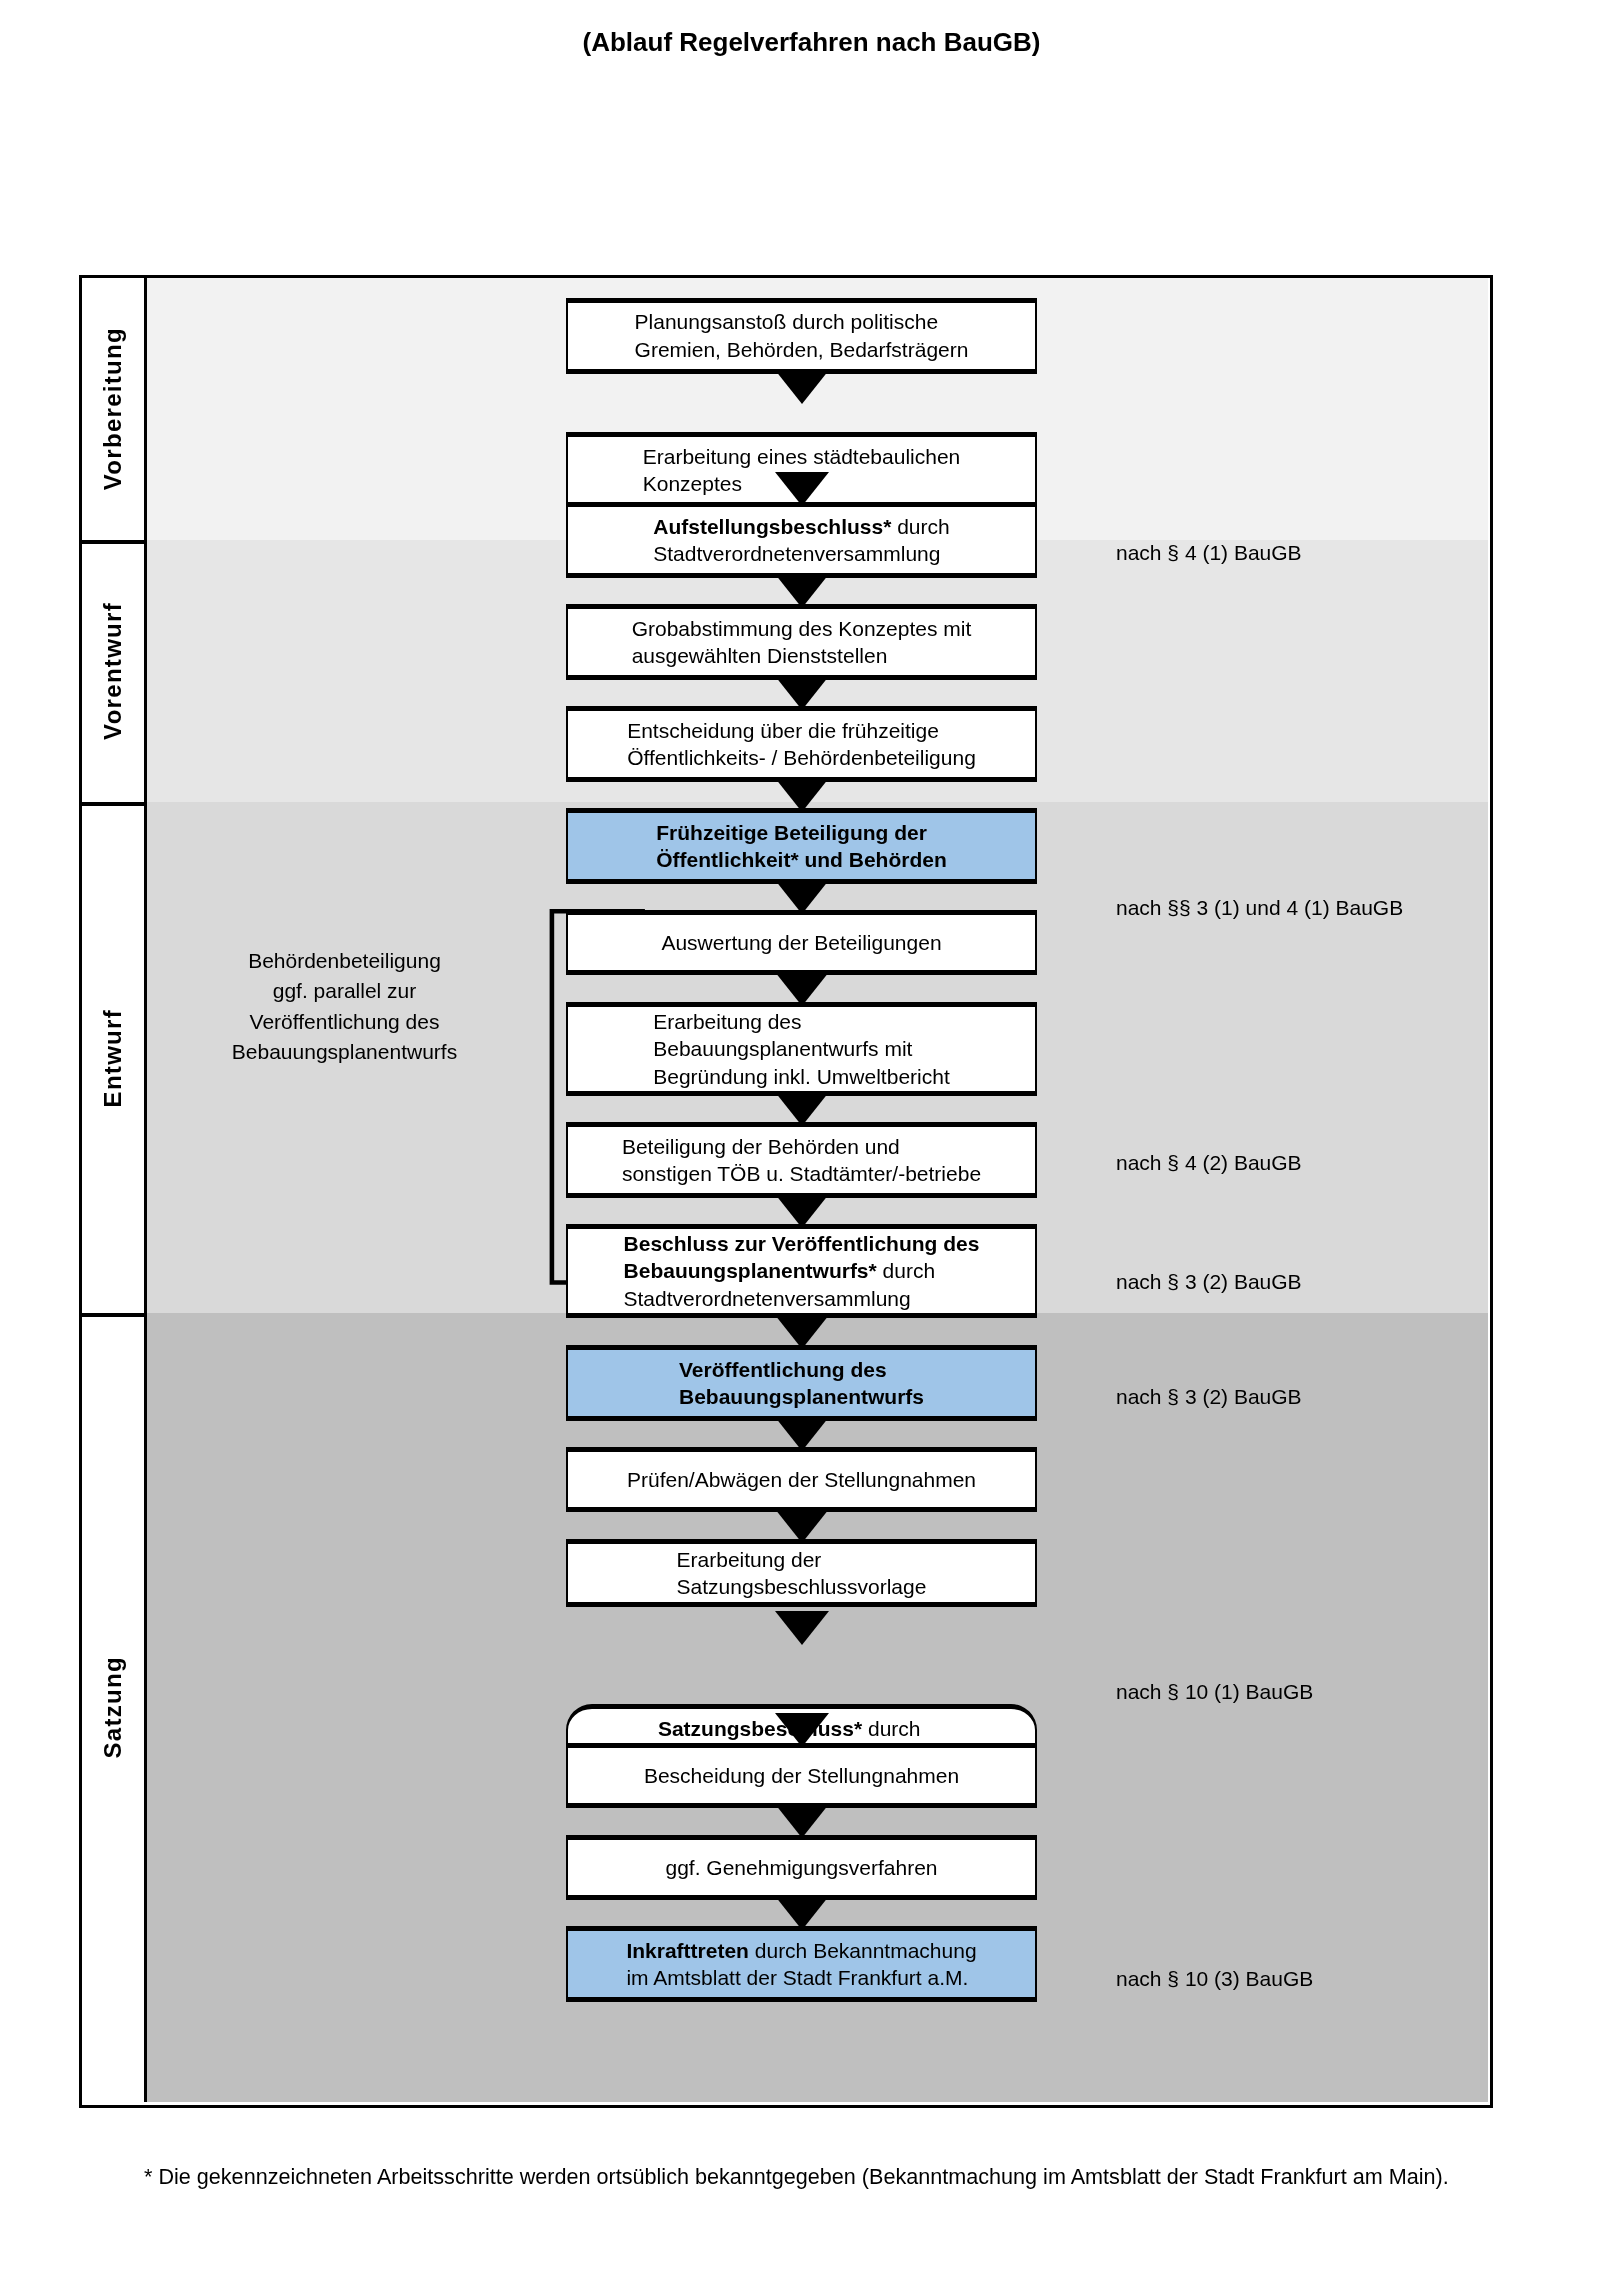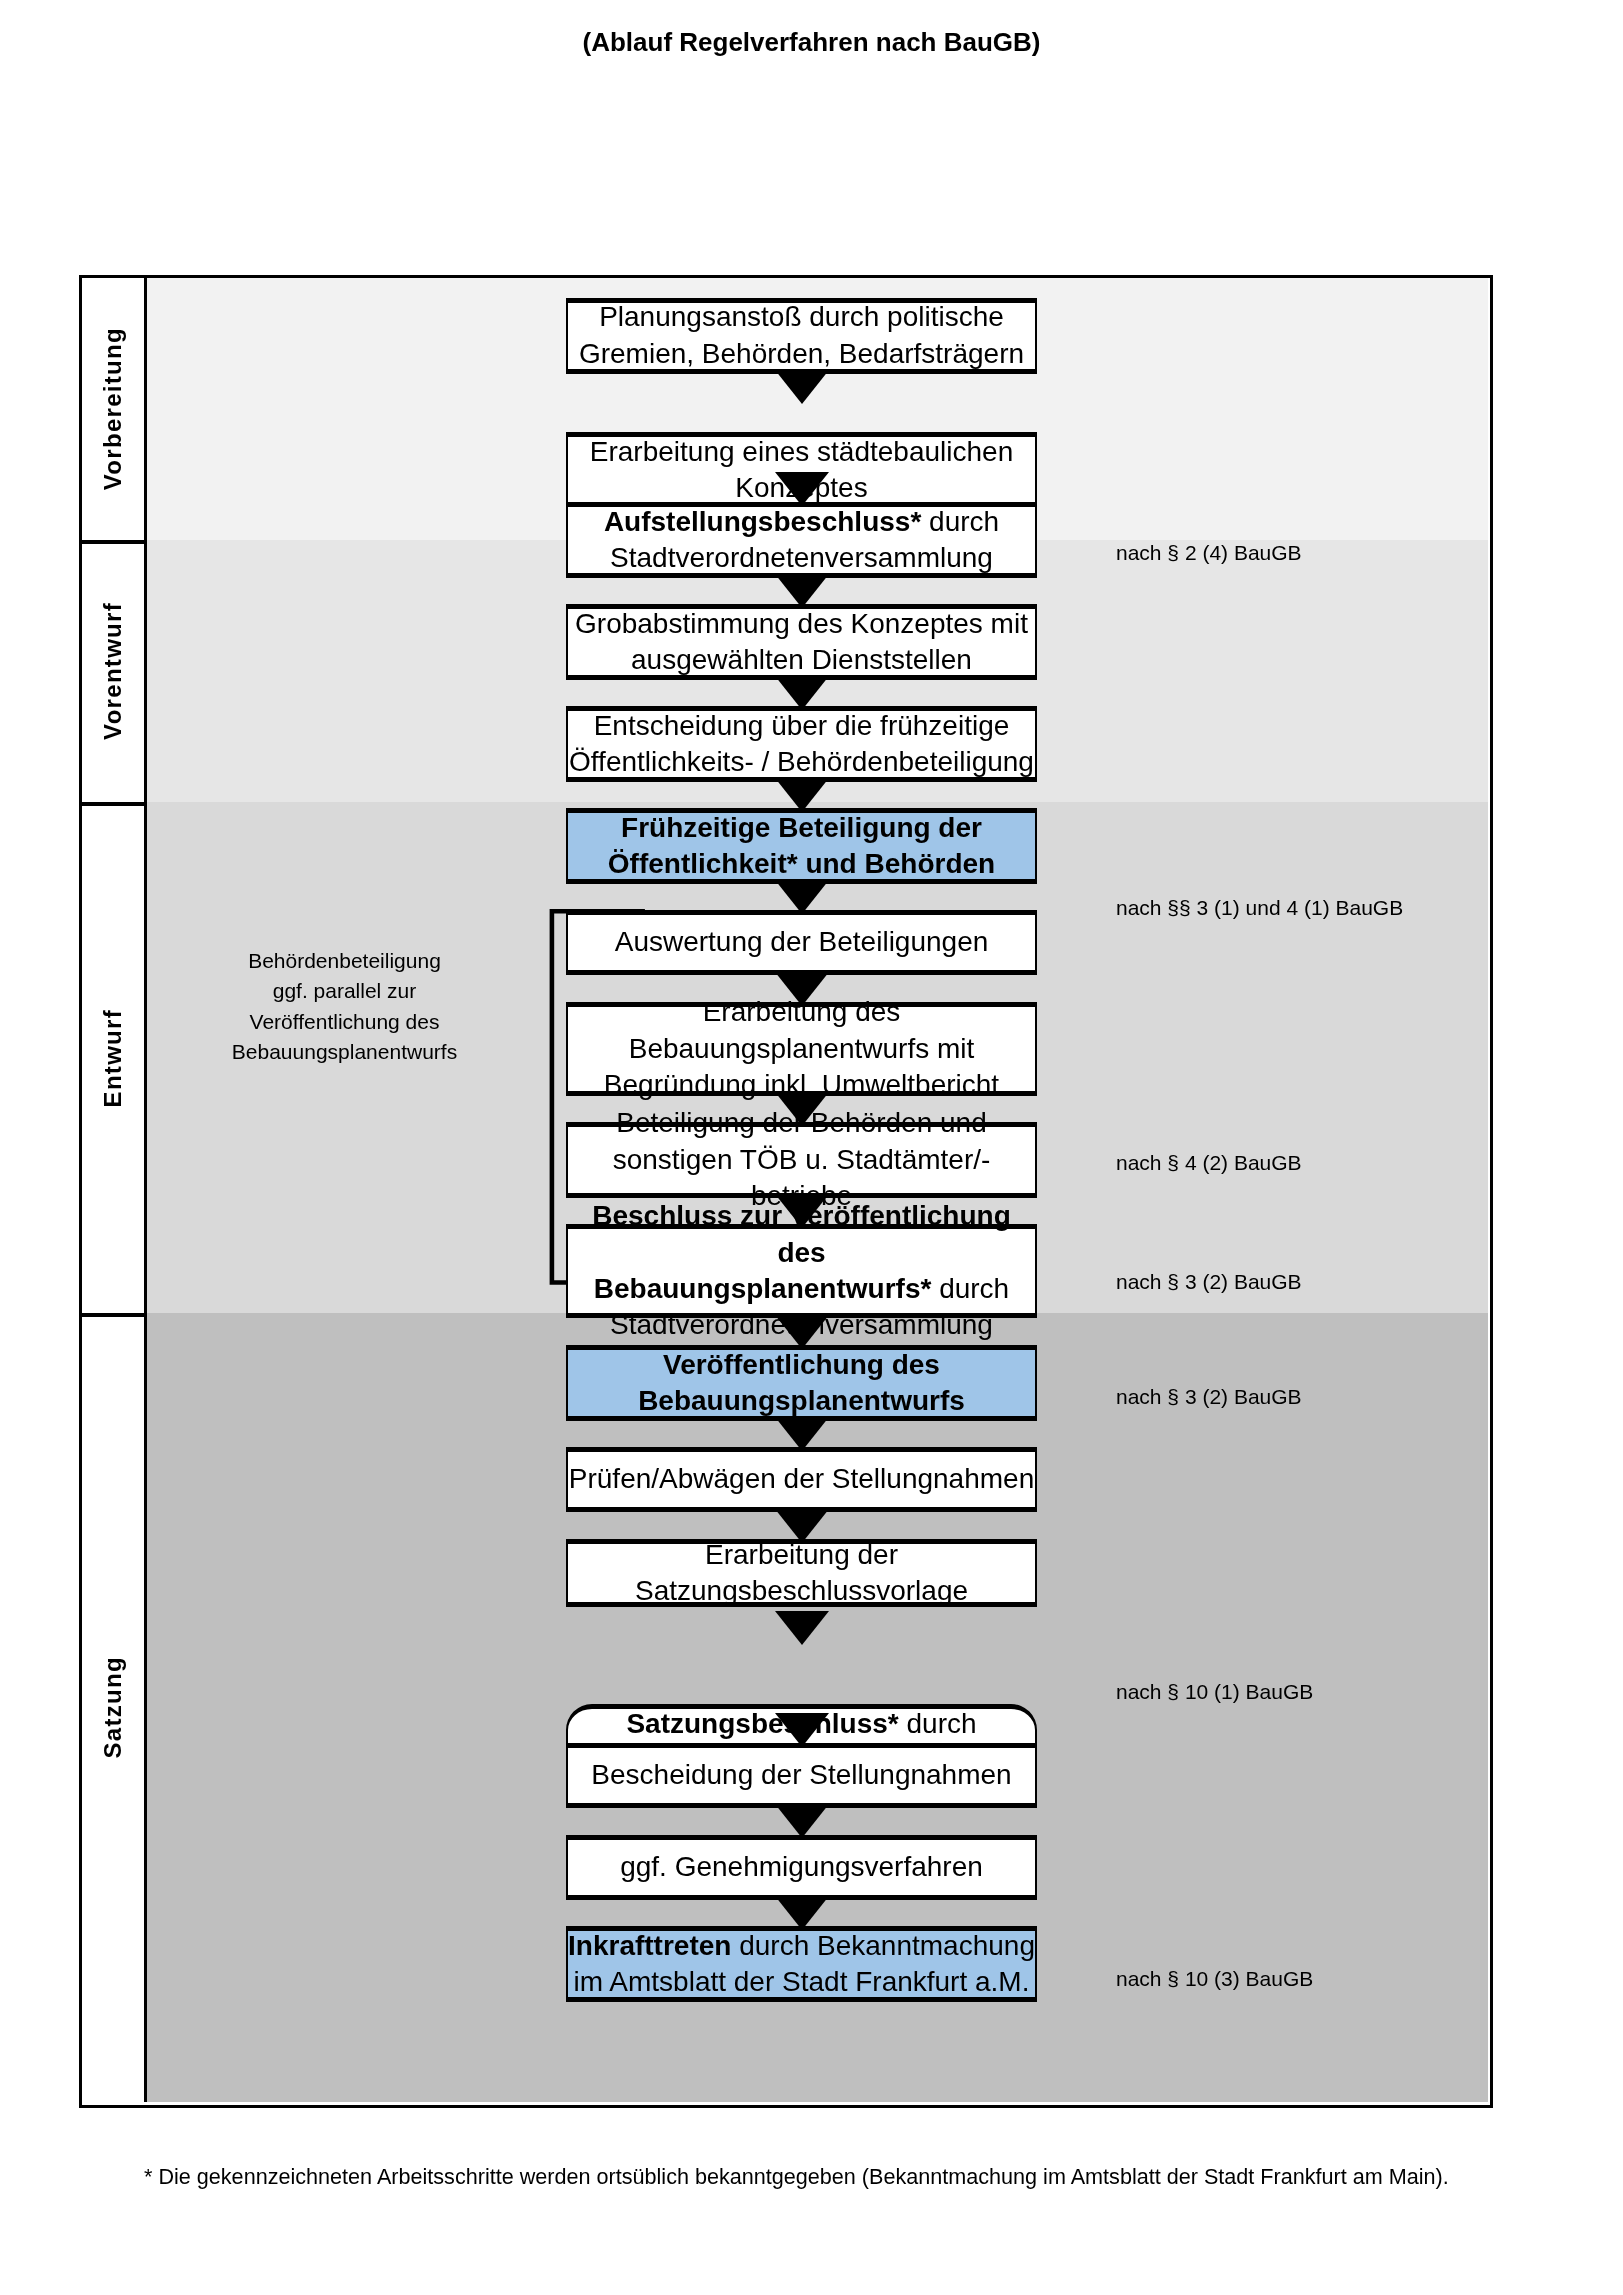--- a/index.html
+++ b/index.html
@@ -98,22 +98,22 @@
     position: absolute;
     box-sizing: border-box;
     background: #ffffff;
     border-left: 2.6px solid #000;
     border-right: 2.6px solid #000;
     border-top: 5.9px solid #000;
     border-bottom: 5.9px solid #000;
     display: flex;
     align-items: center;
     justify-content: center;
-    text-align: center;
-    font-size: 28px;
+    text-align: left;
+    font-size: 21px;
     line-height: 1.30;
     z-index: 3;
   }
   .pbox.blue { background: #9fc5e8; }
   .pbox b { font-weight: bold; }
 
   
   .arrow {
     position: absolute;
     width: 0; height: 0;
@@ -334,21 +334,21 @@
   </div>
   <div class="arrow" style="left:693px;top:1618px;"></div>
 
   <div class="pbox blue" style="left:484px;top:1648px;width:471px;height:76px;">
     <div>
       <div><b>Inkrafttreten</b> durch Bekanntmachung</div>
       <div>im Amtsblatt der Stadt Frankfurt a.M.</div>
     </div>
   </div>
 
-  <div class="legal" style="left:1034px;top:263px;">nach § 2 (4) BauGB</div>
+  <div class="legal" style="left:1034px;top:263px;">nach § 4 (1) BauGB</div>
   <div class="legal" style="left:1034px;top:571px;margin-top:47px;">nach §§ 3 (1) und 4 (1) BauGB</div>
   <div class="legal" style="left:1034px;top:873px;">nach § 4 (2) BauGB</div>
   <div class="legal" style="left:1034px;top:992px;">nach § 3 (2) BauGB</div>
   <div class="legal" style="left:1034px;top:1107px;">nach § 3 (2) BauGB</div>
   <div class="legal" style="left:1034px;top:1402px;">nach § 10 (1) BauGB</div>
   <div class="legal" style="left:1034px;top:1689px;">nach § 10 (3) BauGB</div>
 
 </div>
 
 <div id="footnote">* Die gekennzeichneten Arbeitsschritte werden ortsüblich bekanntgegeben (Bekanntmachung im Amtsblatt  der Stadt Frankfurt am Main).</div>

